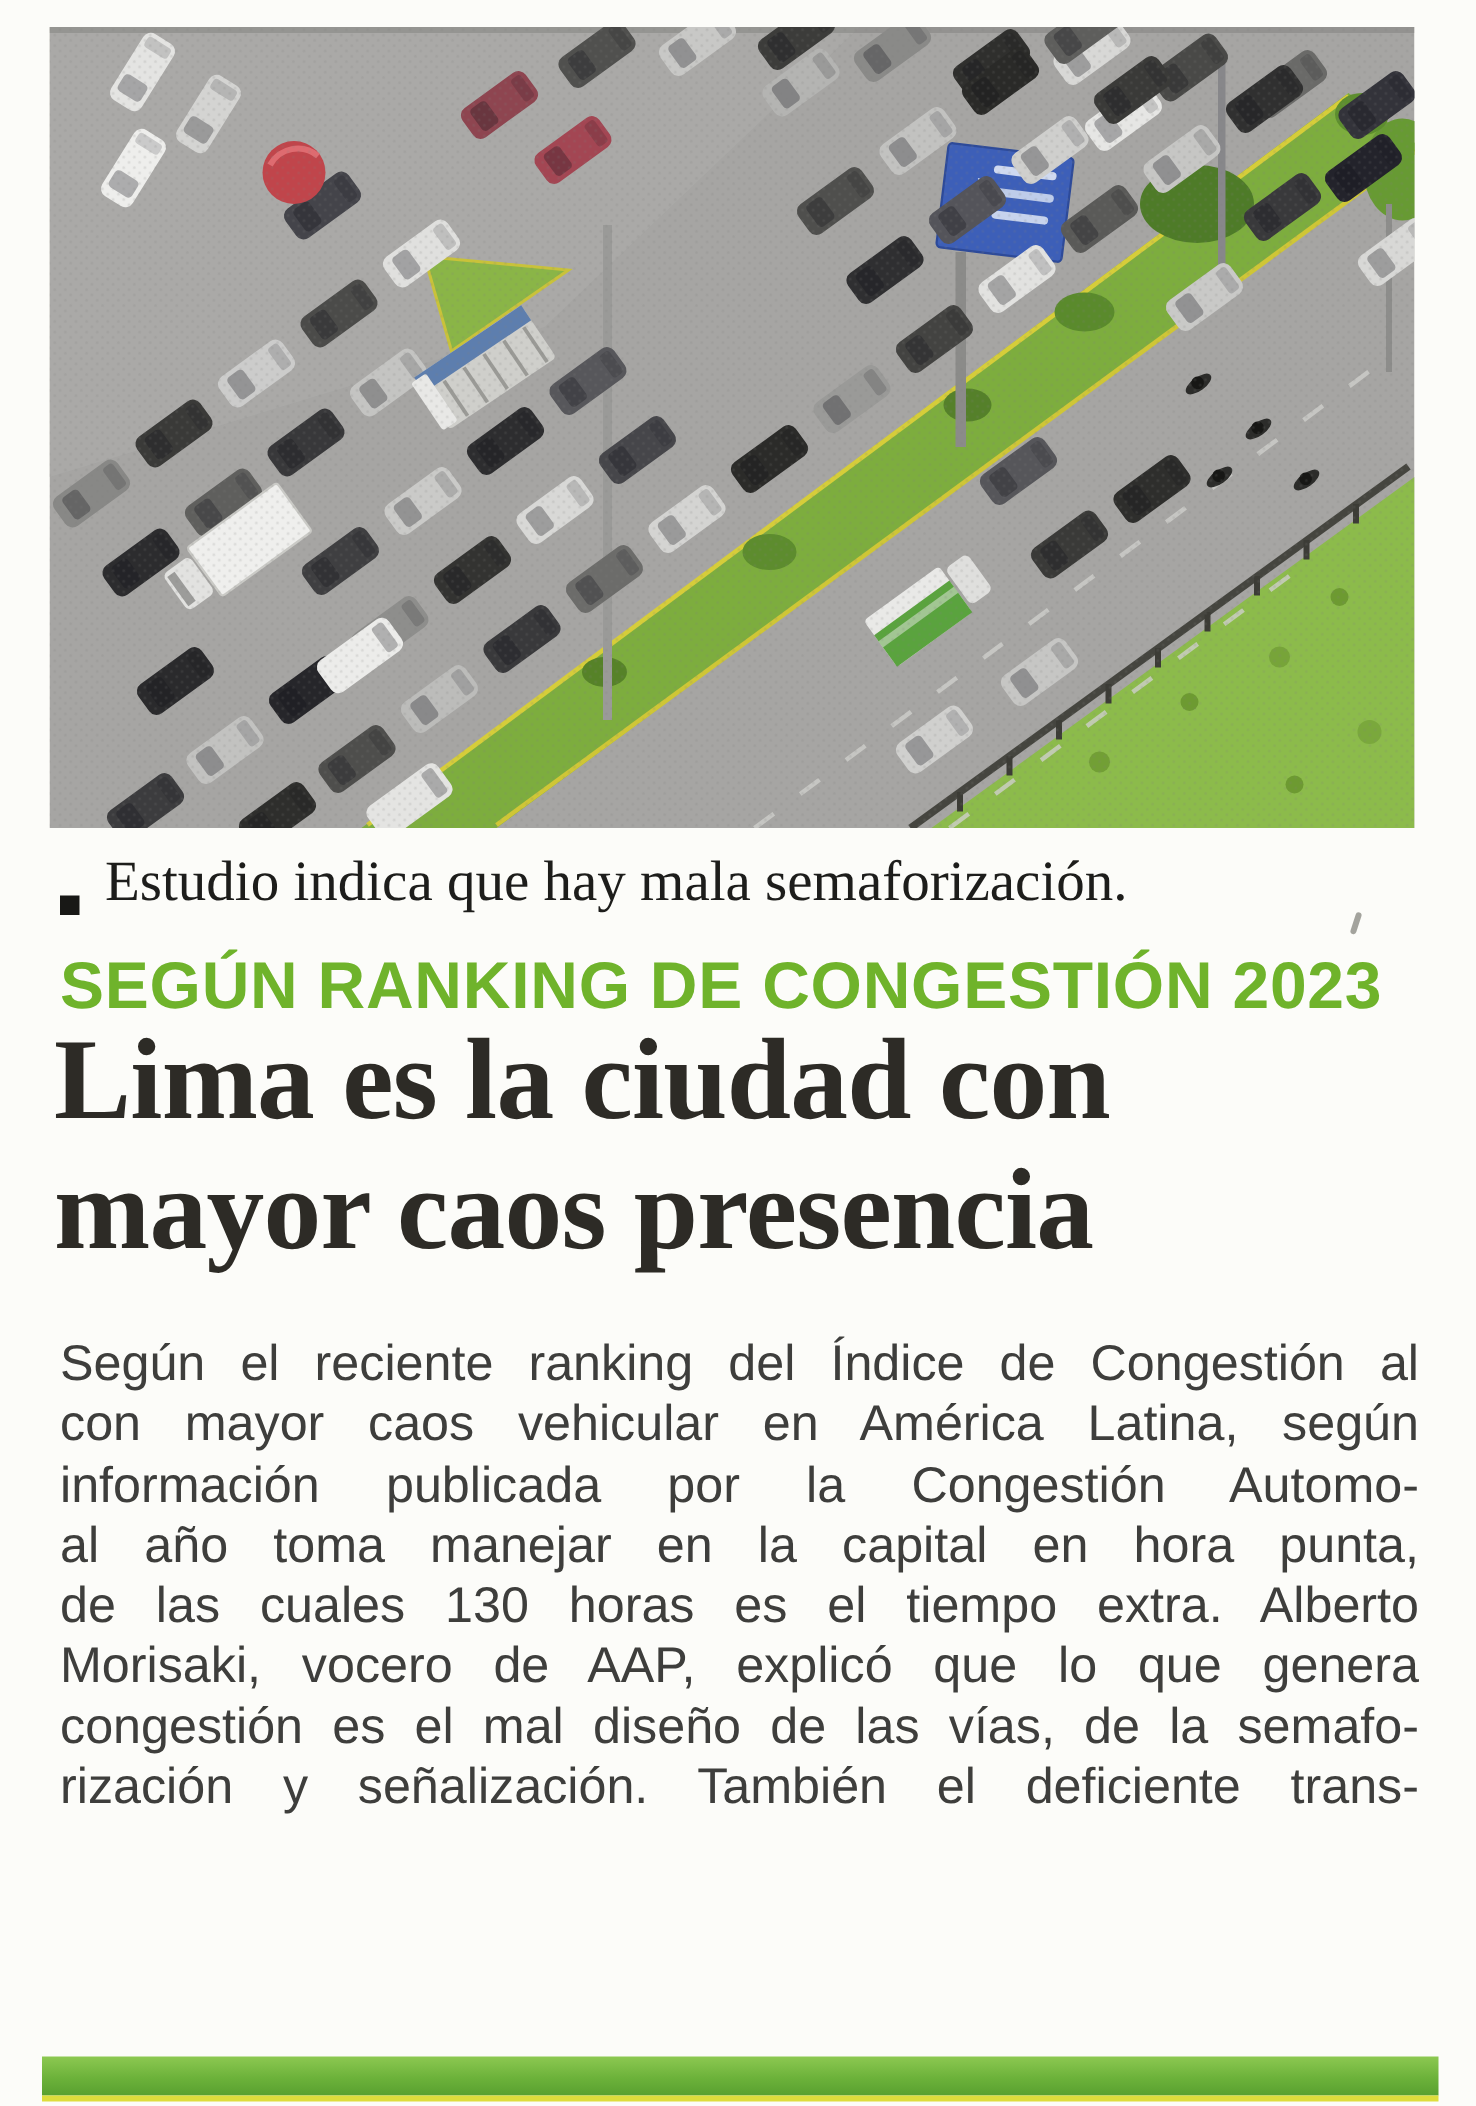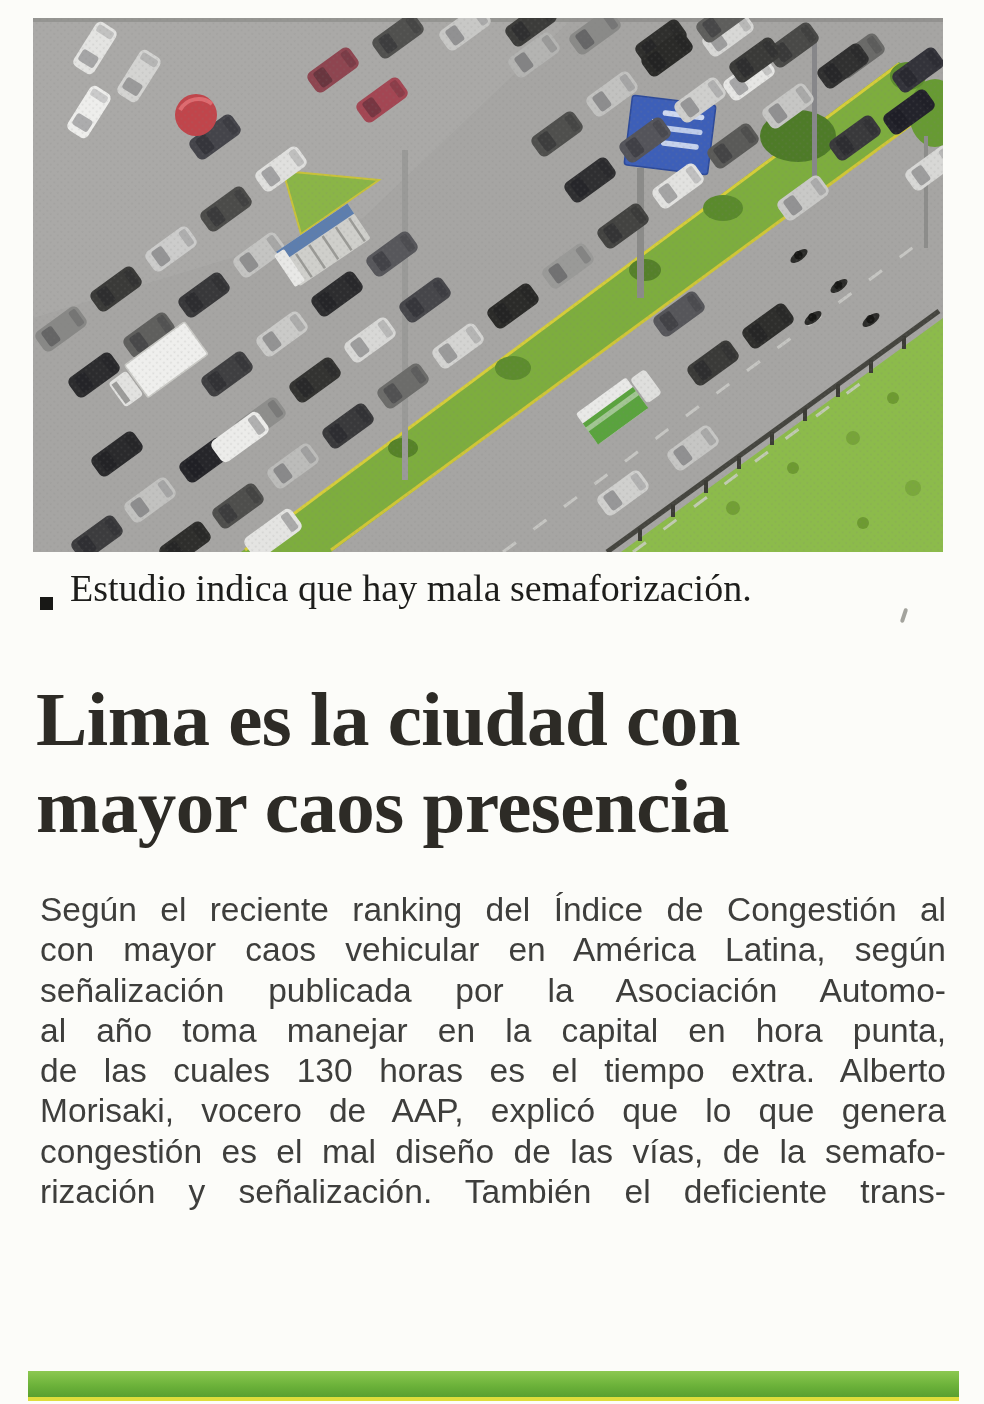--- a/index.html
+++ b/index.html
@@ -246,27 +246,28 @@
     </svg>
   </figure>
 
   <div class="caption">
     <span class="bullet"></span>
     <span>Estudio indica que hay mala semaforización.</span>
   </div>
 
   <span class="scan-artifact"></span>
 
+  <div class="kicker">SEGÚN RANKING DE CONGESTIÓN 2023</div>
 
   <h1 class="headline"><span>Lima es la ciudad con</span><br><span>mayor caos presencia</span></h1>
 
   <div class="body-text">
     <div class="bline">Según el reciente ranking del Índice de Congestión al</div>
     <div class="bline">con mayor caos vehicular en América Latina, según</div>
-    <div class="bline">señalización publicada por la Asociación Automo-</div>
+    <div class="bline">información publicada por la Congestión Automo-</div>
     <div class="bline">al año toma manejar en la capital en hora punta,</div>
     <div class="bline">de las cuales 130 horas es el tiempo extra. Alberto</div>
     <div class="bline">Morisaki, vocero de AAP, explicó que lo que genera</div>
     <div class="bline">congestión es el mal diseño de las vías, de la semafo-</div>
     <div class="bline">rización y señalización. También el deficiente trans-</div>
   </div>
 
   <div class="green-bar"></div>
 
 </div>

